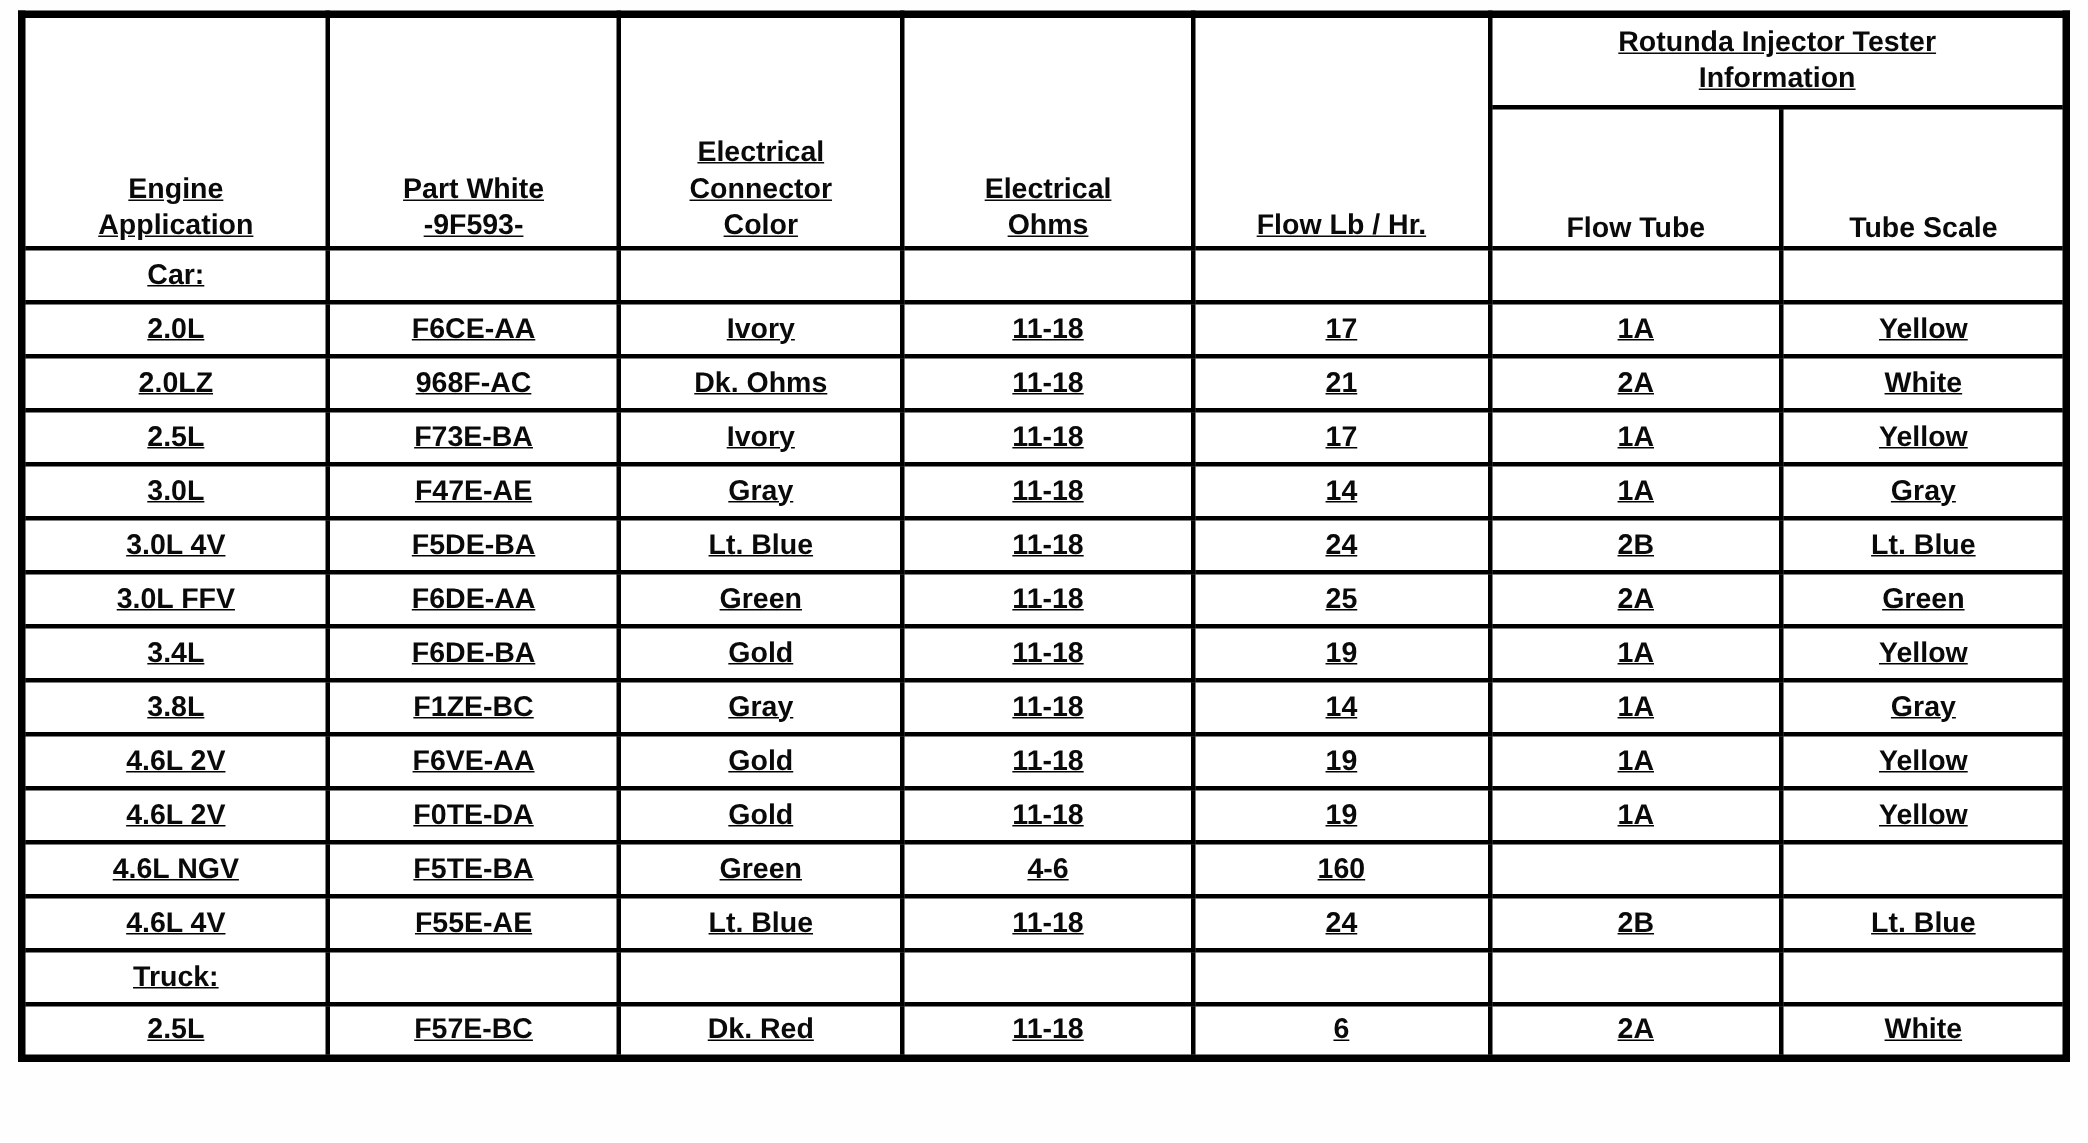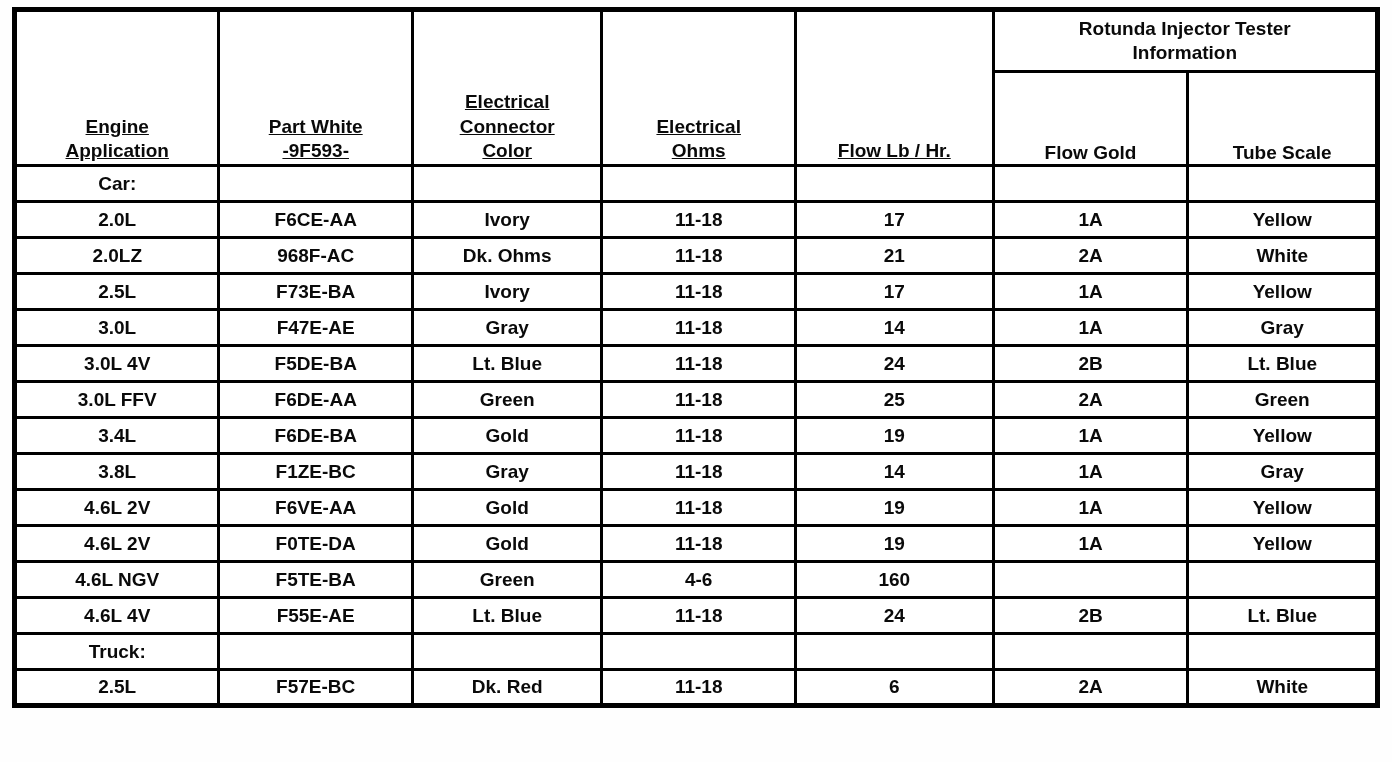--- a/index.html
+++ b/index.html
@@ -41,27 +41,28 @@
     padding-bottom: 10px;
     line-height: 1.3;
     white-space: pre-line;
     text-decoration: underline;
   }
   th.group-hdr {
     height: 58px;
     vertical-align: middle;
     line-height: 1.25;
     white-space: pre-line;
+    text-decoration: underline;
   }
   tr.sub-row { height: 94px; }
   th.sub-hdr {
     vertical-align: bottom;
     padding-bottom: 12px;
   }
-  tbody tr { height: 36px; }
+  tbody tr { height: 36px; text-decoration: underline; }
   tbody td { vertical-align: middle; }
 </style>
 </head>
 <body>
 
 <div class="sheet">
   <table class="spec">
     <colgroup>
       <col style="width:15.0%">
       <col style="width:14.2%">
@@ -80,21 +81,21 @@
         <th class="col-hdr" rowspan="2">Electrical
 Connector
 Color</th>
         <th class="col-hdr" rowspan="2">Electrical
 Ohms</th>
         <th class="col-hdr" rowspan="2">Flow Lb / Hr.</th>
         <th class="group-hdr" colspan="2">Rotunda Injector Tester
 Information</th>
       </tr>
       <tr class="sub-row">
-        <th class="sub-hdr">Flow Gold</th>
+        <th class="sub-hdr">Flow Tube</th>
         <th class="sub-hdr">Tube Scale</th>
       </tr>
     </thead>
     <tbody id="table-body">
         <tr>
     <td>Car:</td>
     <td></td>
     <td></td>
     <td></td>
     <td></td>

